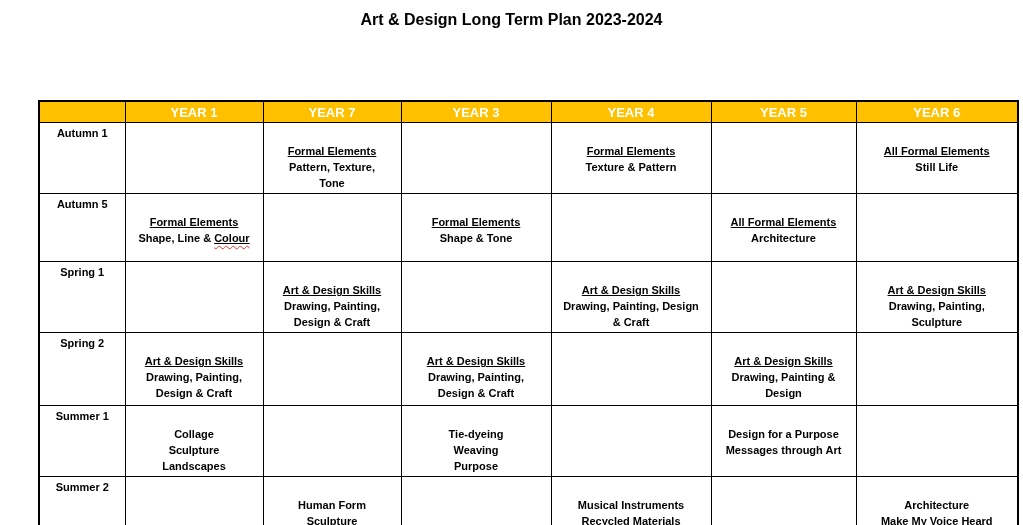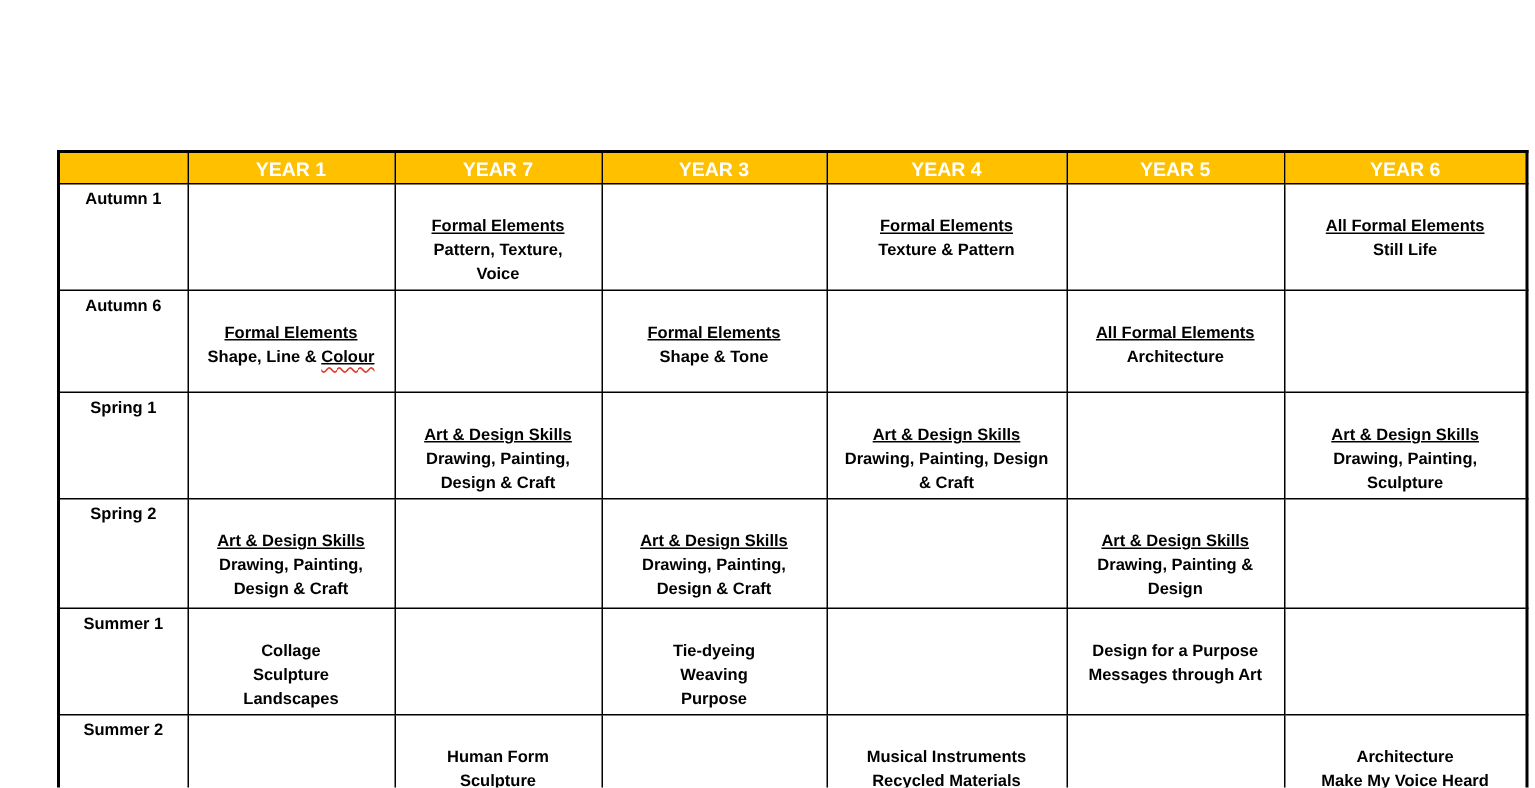--- a/index.html
+++ b/index.html
@@ -90,20 +90,21 @@
   .plan-table tbody tr:nth-child(3) { height: 71px; }
   .plan-table tbody tr:nth-child(4) { height: 73px; }
   .plan-table tbody tr:nth-child(5) { height: 71px; }
   .plan-table tbody tr:nth-child(6) { height: 66px; }
 </style>
 </head>
 <body>
 
 <div class="page">
 
+  <h1 class="doc-title">Art &amp; Design Long Term Plan 2023-2024</h1>
 
   <table class="plan-table">
     <colgroup>
       <col style="width:86px">
       <col style="width:138px">
       <col style="width:138px">
       <col style="width:150px">
       <col style="width:160px">
       <col style="width:145px">
       <col style="width:162px">
@@ -119,35 +120,35 @@
         <th>YEAR 6</th>
       </tr>
     </thead>
     <tbody>
         <tr>
           <th class="row-label">Autumn 1</th>
           <td></td>
           <td>
             <div class="cell-heading">Formal Elements</div>
             <div class="cell-line">Pattern, Texture,</div>
-            <div class="cell-line">Voice</div>
+            <div class="cell-line">Tone</div>
           </td>
           <td></td>
           <td>
             <div class="cell-heading">Formal Elements</div>
             <div class="cell-line">Texture &amp; Pattern</div>
           </td>
           <td></td>
           <td>
             <div class="cell-heading">All Formal Elements</div>
             <div class="cell-line">Still Life</div>
           </td>
         </tr>
         <tr>
-          <th class="row-label">Autumn 6</th>
+          <th class="row-label">Autumn 5</th>
           <td>
             <div class="cell-heading">Formal Elements</div>
             <div class="cell-line"><span>Shape, Line &amp; </span><span class="seg-u"><span class="seg-wavy">Colour</span></span></div>
           </td>
           <td></td>
           <td>
             <div class="cell-heading">Formal Elements</div>
             <div class="cell-line">Shape &amp; Tone</div>
           </td>
           <td></td>

